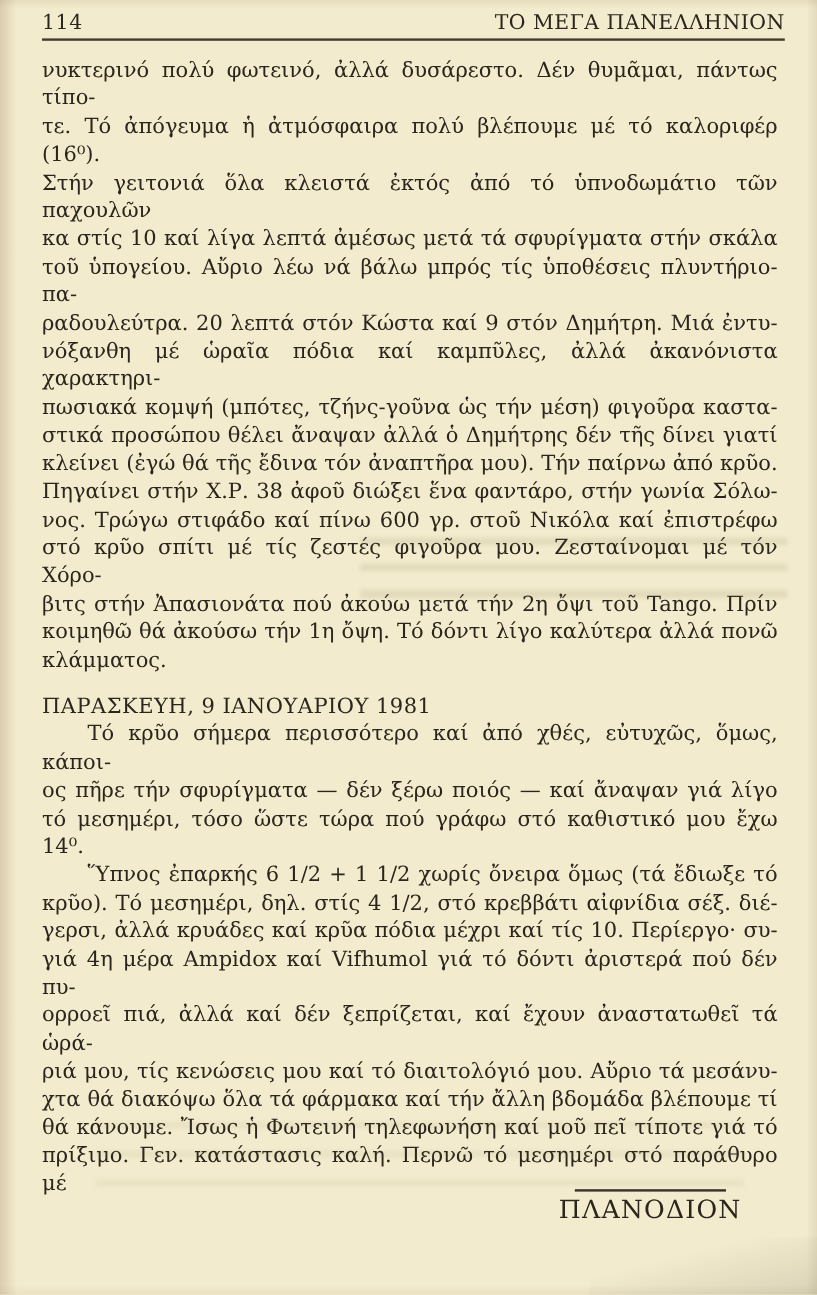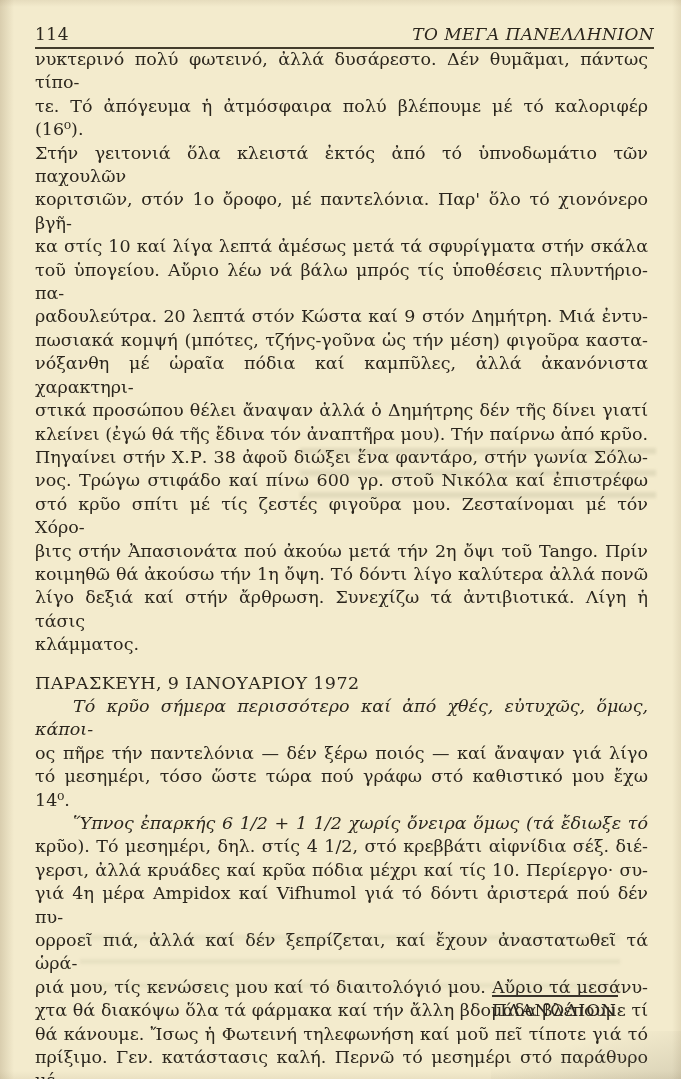--- a/index.html
+++ b/index.html
@@ -20,38 +20,38 @@
       linear-gradient(0deg, rgba(150,130,95,.10) 0px, rgba(150,130,95,0) 8px),
       #f3ebcd;
   }
   header {
     position: absolute; left: 35px; right: 27px; top: 9px;
     display: flex; justify-content: space-between; align-items: flex-end;
     border-bottom: 2px solid #433d2c;
     padding-bottom: 3px;
     font-size: 17px;
   }
-  .page-number { letter-spacing: .5px; margin-top: 15px; }
-  .running-title { font-style: italic; letter-spacing: .4px; text-align: center; }
+  .page-number { letter-spacing: .5px; }
+  .running-title { letter-spacing: .4px; text-align: center; }
 
   .text-block {
     position: absolute; left: 35px; right: 33px; top: 48px;
     font-size: 17.5px;
     line-height: 23.4px;
   }
   .line { text-align: justify; text-align-last: justify; }
   .line.last { text-align-last: left; }
-  .line.indent { text-indent: 38px; font-style: italic; }
+  .line.indent { text-indent: 38px; }
   .para.heading { margin-top: 15px; }
   .para.heading .line { text-align-last: left; letter-spacing: .4px; }
 
   footer {
     position: absolute; right: 63px; bottom: 59px;
     text-align: left;
-    font-size: 17px;
+    font-size: 21px;
     letter-spacing: 1px;
   }
   .footer-rule {
     border-top: 2px solid #38332a;
     width: 126px;
     margin: 0 auto 3px auto;
   }
 
   .showthrough {
     position: absolute;
@@ -84,42 +84,40 @@
   <header>
     <span class="page-number">114</span>
     <span class="running-title">ΤΟ ΜΕΓΑ ΠΑΝΕΛΛΗΝΙΟΝ</span>
   </header>
 
   <main class="text-block">
       <div class="para">
         <div class="line">νυκτερινό πολύ φωτεινό, ἀλλά δυσάρεστο. Δέν θυμᾶμαι, πάντως τίπο-</div>
         <div class="line">τε. Τό ἀπόγευμα ἡ ἀτμόσφαιρα πολύ βλέπουμε μέ τό καλοριφέρ (16⁰).</div>
         <div class="line">Στήν γειτονιά ὅλα κλειστά ἐκτός ἀπό τό ὑπνοδωμάτιο τῶν παχουλῶν</div>
-        <div class="line">κοριτσιῶν, στόν 1ο ὄροφο, μέ παντελόνια. Παρ' ὅλο τό χιονόνερο βγῆ-</div>
         <div class="line">κα στίς 10 καί λίγα λεπτά ἀμέσως μετά τά σφυρίγματα στήν σκάλα</div>
         <div class="line">τοῦ ὑπογείου. Αὔριο λέω νά βάλω μπρός τίς ὑποθέσεις πλυντήριο-πα-</div>
         <div class="line">ραδουλεύτρα. 20 λεπτά στόν Κώστα καί 9 στόν Δημήτρη. Μιά ἐντυ-</div>
+        <div class="line">νόξανθη μέ ὡραῖα πόδια καί καμπῦλες, ἀλλά ἀκανόνιστα χαρακτηρι-</div>
         <div class="line">πωσιακά κομψή (μπότες, τζήνς-γοῦνα ὡς τήν μέση) φιγοῦρα καστα-</div>
-        <div class="line">νόξανθη μέ ὡραῖα πόδια καί καμπῦλες, ἀλλά ἀκανόνιστα χαρακτηρι-</div>
         <div class="line">στικά προσώπου θέλει ἄναψαν ἀλλά ὁ Δημήτρης δέν τῆς δίνει γιατί</div>
         <div class="line">κλείνει (ἐγώ θά τῆς ἔδινα τόν ἀναπτῆρα μου). Τήν παίρνω ἀπό κρῦο.</div>
         <div class="line">Πηγαίνει στήν Χ.Ρ. 38 ἀφοῦ διώξει ἕνα φαντάρο, στήν γωνία Σόλω-</div>
         <div class="line">νος. Τρώγω στιφάδο καί πίνω 600 γρ. στοῦ Νικόλα καί ἐπιστρέφω</div>
         <div class="line">στό κρῦο σπίτι μέ τίς ζεστές φιγοῦρα μου. Ζεσταίνομαι μέ τόν Χόρο-</div>
         <div class="line">βιτς στήν Ἀπασιονάτα πού ἀκούω μετά τήν 2η ὄψι τοῦ Tango. Πρίν</div>
         <div class="line">κοιμηθῶ θά ἀκούσω τήν 1η ὄψη. Τό δόντι λίγο καλύτερα ἀλλά πονῶ</div>
-        <div class="line">λίγο δεξιά καί στήν ἄρθρωση. Συνεχίζω τά ἀντιβιοτικά. Λίγη ἡ τάσις</div>
         <div class="line last">κλάμματος.</div>
       </div>
       <div class="para heading">
-        <div class="line last">ΠΑΡΑΣΚΕΥΗ, 9 ΙΑΝΟΥΑΡΙΟΥ 1972</div>
+        <div class="line last">ΠΑΡΑΣΚΕΥΗ, 9 ΙΑΝΟΥΑΡΙΟΥ 1981</div>
       </div>
       <div class="para">
         <div class="line indent">Τό κρῦο σήμερα περισσότερο καί ἀπό χθές, εὐτυχῶς, ὅμως, κάποι-</div>
-        <div class="line">ος πῆρε τήν παντελόνια — δέν ξέρω ποιός — καί ἄναψαν γιά λίγο</div>
+        <div class="line">ος πῆρε τήν σφυρίγματα — δέν ξέρω ποιός — καί ἄναψαν γιά λίγο</div>
         <div class="line">τό μεσημέρι, τόσο ὥστε τώρα πού γράφω στό καθιστικό μου ἔχω 14⁰.</div>
       </div>
       <div class="para">
         <div class="line indent">Ὕπνος ἐπαρκής 6 1/2 + 1 1/2 χωρίς ὄνειρα ὅμως (τά ἔδιωξε τό</div>
         <div class="line">κρῦο). Τό μεσημέρι, δηλ. στίς 4 1/2, στό κρεββάτι αἰφνίδια σέξ. διέ-</div>
         <div class="line">γερσι, ἀλλά κρυάδες καί κρῦα πόδια μέχρι καί τίς 10. Περίεργο· συ-</div>
         <div class="line">γιά 4η μέρα Ampidox καί Vifhumol γιά τό δόντι ἀριστερά πού δέν πυ-</div>
         <div class="line">ορροεῖ πιά, ἀλλά καί δέν ξεπρίζεται, καί ἔχουν ἀναστατωθεῖ τά ὡρά-</div>
         <div class="line">ριά μου, τίς κενώσεις μου καί τό διαιτολόγιό μου. Αὔριο τά μεσάνυ-</div>
         <div class="line">χτα θά διακόψω ὅλα τά φάρμακα καί τήν ἄλλη βδομάδα βλέπουμε τί</div>

